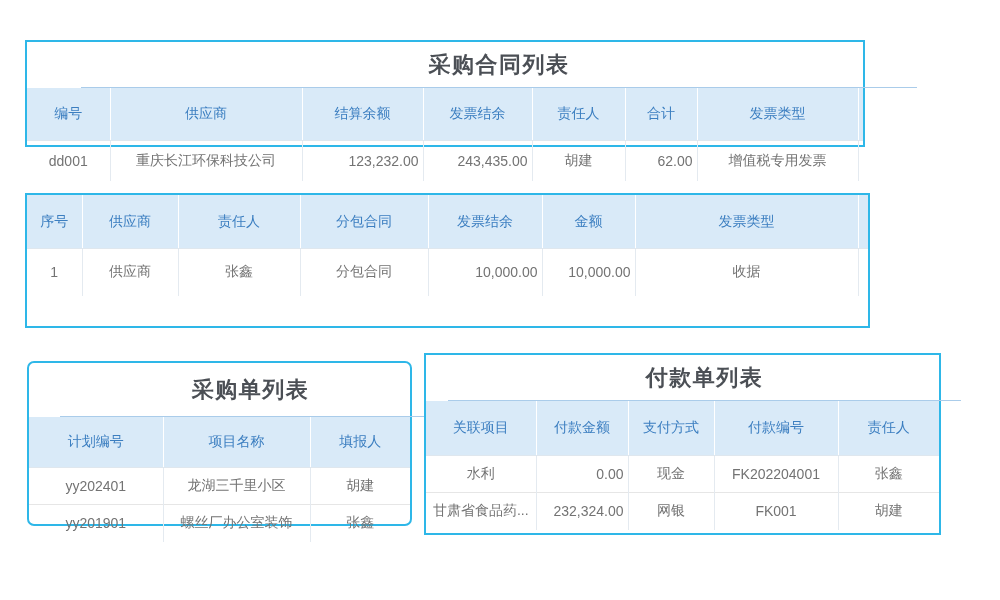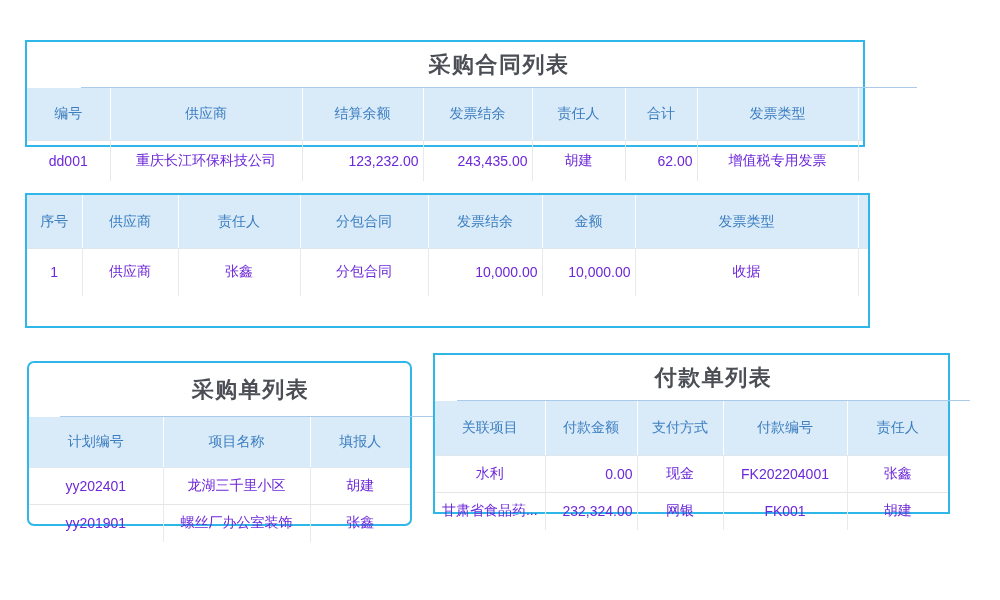--- a/index.html
+++ b/index.html
@@ -9,41 +9,41 @@
     font-family:"Liberation Sans","DejaVu Sans",sans-serif;
     -webkit-font-smoothing:antialiased;
   }
   .panel{
     position:absolute;box-sizing:border-box;background:#ffffff;
     border:2px solid #2eb7e8;
   }
   #t1{left:25px;top:40px;width:840px;height:107px;--title-h:45px;--head-h:36px;--row-h:40px;--title-shift:54px;}
   #t2{left:25px;top:193px;width:845px;height:135px;--title-h:47px;--head-h:37px;--row-h:47px;--title-shift:56px;}
   #t3{left:27px;top:361px;width:385px;height:165px;border-radius:7px;--title-h:53px;--head-h:34px;--row-h:37px;--title-shift:31px;}
-  #t4{left:433px;top:353px;width:517px;height:161px;--title-h:45px;--head-h:38px;--row-h:37px;--title-shift:22px;}
+  #t4{left:424px;top:353px;width:517px;height:182px;--title-h:45px;--head-h:38px;--row-h:37px;--title-shift:22px;}
 
   .panel-title{
     height:var(--title-h);line-height:var(--title-h);
     text-align:center;font-size:22px;font-weight:bold;color:#4b4f55;
     letter-spacing:1.5px;border-bottom:1px solid #aaccea;
     transform:translateX(var(--title-shift));white-space:nowrap;
   }
   table.grid{
     width:100%;border-collapse:collapse;table-layout:fixed;
     font-size:14px;
   }
   table.grid th{
     height:var(--head-h);background:#d9eaf8;color:#3b7ec0;
     font-weight:normal;border-left:1px solid #ffffff;
     border-bottom:1px solid #dfe7ee;
     padding:8px;overflow:hidden;white-space:nowrap;
   }
   table.grid th:first-child{border-left:none;}
   table.grid td{
-    height:var(--row-h);color:#6d28d9;
+    height:var(--row-h);color:#737373;
     border-left:1px solid #e4eaf0;border-top:1px solid #e6e6e6;
     padding:0 4px;overflow:hidden;white-space:nowrap;text-overflow:ellipsis;
     box-sizing:border-box;
   }
   table.grid tbody tr:first-child td{border-top:none;}
   table.grid td:first-child{border-left:none;}
   .al-center{text-align:center;}
   .al-right{text-align:right;}
   td.al-right{padding-right:11px;}
 </style>

